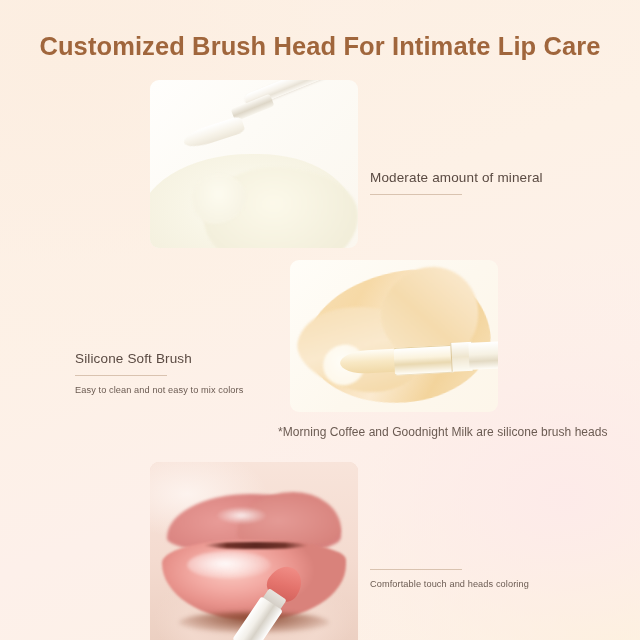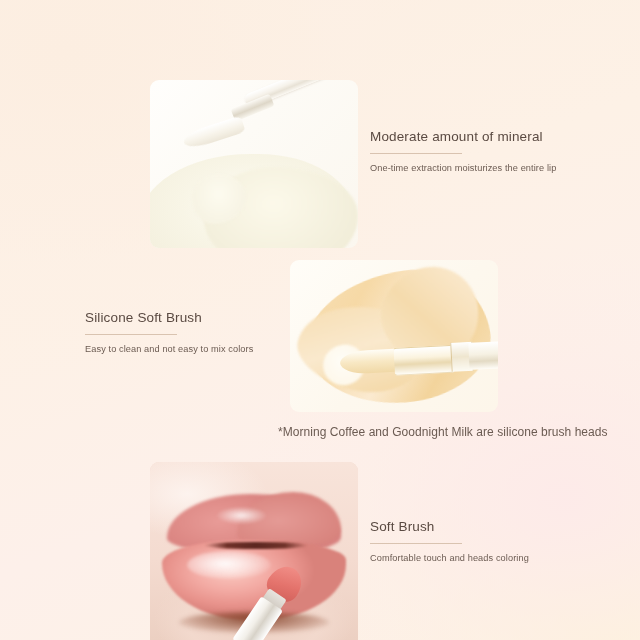--- a/index.html
+++ b/index.html
@@ -354,75 +354,75 @@
     position: absolute;
     left: 4%;
     top: 46%;
     width: 27%;
     height: 58%;
     background: linear-gradient(90deg, #ffffff 0%, #f2efe9 35%, #d7d2c8 60%, #ffffff 100%);
     border-radius: 3px;
   }
 
   
-  .block { position: absolute; }
+  .block { position: absolute; margin-top: 41px; }
   .block .heading {
     font-size: 13.5px;
     color: #5a4a42;
     letter-spacing: 0.15px;
     white-space: nowrap;
   }
   .block .rule {
     width: 92px;
     height: 1px;
     background: #d9c3b0;
     margin: 9px 0 9px 0;
   }
   .block .sub {
     font-size: 9.2px;
     color: #6b5b52;
     letter-spacing: 0.1px;
     white-space: nowrap;
   }
 
   #block-mineral  { left: 370px; top: 129px; }
-  #block-silicone { left: 85px;  top: 310px; }
+  #block-silicone { left: 75px;  top: 310px; }
   #block-soft     { left: 370px; top: 519px; }
 
   .footnote {
     position: absolute;
     left: 278px;
     top: 425px;
     font-size: 12px;
     color: #6b5b52;
     letter-spacing: 0.05px;
     white-space: nowrap;
   }
 </style>
 </head>
 <body>
 
 <div class="page">
 
+  <div class="title">Customized Brush Head For Intimate Lip Care</div>
 
   <div class="photo" id="photo-mineral">
     <div class="puddle-white"></div>
     <div class="puddle-white2"></div>
     <div class="puddle-drip"></div>
     <div class="wand-white">
       <div class="stick"></div>
       <div class="ferrule"></div>
       <div class="tip"></div>
     </div>
   </div>
 
   <div class="block" id="block-mineral">
     <div class="heading">Moderate amount of mineral</div>
     <div class="rule"></div>
-    <div class="sub">One-time extraction moisturizes the entire lip</div>
   </div>
 
   <div class="photo" id="photo-silicone">
     <div class="swirl"></div>
     <div class="swirl-arm"></div>
     <div class="swirl-tail"></div>
     <div class="swirl-hole"></div>
     <div class="wand-clear">
       <div class="c-tip"></div>
       <div class="c-mid"></div>
@@ -449,18 +449,17 @@
     <div class="lip-gloss2"></div>
     <div class="lip-shadow"></div>
     <div class="applicator">
       <div class="a-tip"></div>
       <div class="a-neck"></div>
       <div class="a-stick"></div>
     </div>
   </div>
 
   <div class="block" id="block-soft">
-    <div class="heading">Soft Brush</div>
     <div class="rule"></div>
     <div class="sub">Comfortable touch and heads coloring</div>
   </div>
 
 </div>
 
 </body></html>

